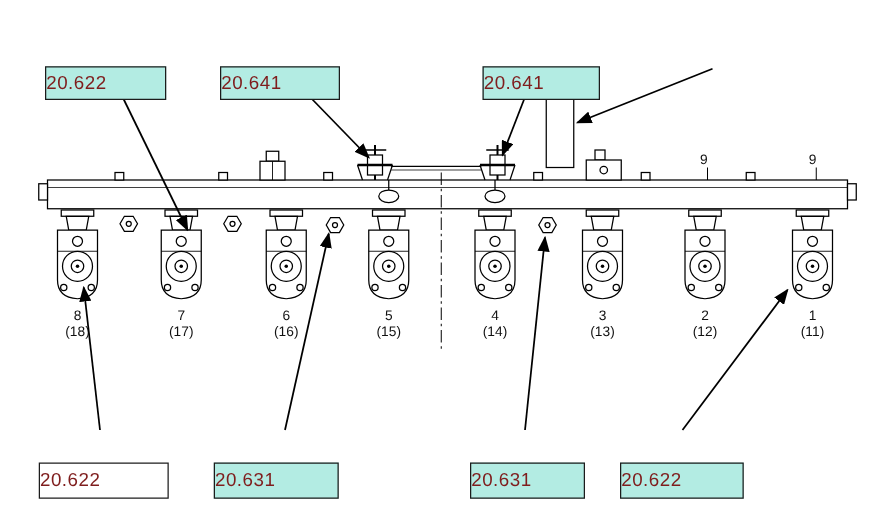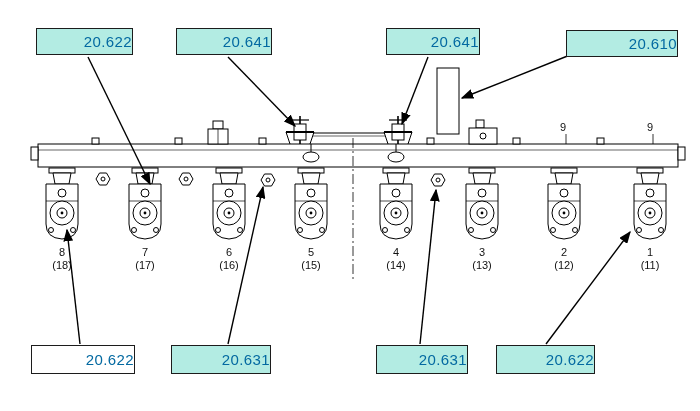--- a/index.html
+++ b/index.html
@@ -10,26 +10,27 @@
     height: 411px;
     background: #ffffff;
     font-family: "Liberation Sans", sans-serif;
     overflow: hidden;
   }
   .diagram-svg { position: absolute; left: 0; top: 0; }
   .callout {
     position: absolute;
     display: flex;
     align-items: center;
-    justify-content: flex-end;
+    justify-content: flex-start;
     border: 1px solid #1c1c1c;
     background: #b3ece3;
     font-size: 15px;
     letter-spacing: 0.4px;
-    color: #0369a1;
+    color: #7f1d1d;
+    margin-top: 25px;
   }
   .callout.plain { background: #ffffff; }
   text {
     font-family: "Liberation Sans", sans-serif;
     font-size: 11px;
     fill: #111;
     text-anchor: middle;
   }
 </style>
 </head>
@@ -166,23 +167,20 @@
 
   <div class="callout" style="left:36px;  top:28px;  width:97px;  height:27px;">
     <span>20.622</span>
   </div>
   <div class="callout" style="left:176px; top:28px;  width:96px;  height:27px;">
     <span>20.641</span>
   </div>
   <div class="callout" style="left:386px; top:28px;  width:94px;  height:27px;">
     <span>20.641</span>
   </div>
-  <div class="callout" style="left:566px; top:30px;  width:112px; height:27px;">
-    <span>20.610</span>
-  </div>
 
   <div class="callout plain" style="left:31px;  top:345px; width:104px; height:29px;">
     <span>20.622</span>
   </div>
   <div class="callout" style="left:171px; top:345px; width:100px; height:29px;">
     <span>20.631</span>
   </div>
   <div class="callout" style="left:376px; top:345px; width:92px;  height:29px;">
     <span>20.631</span>
   </div>

